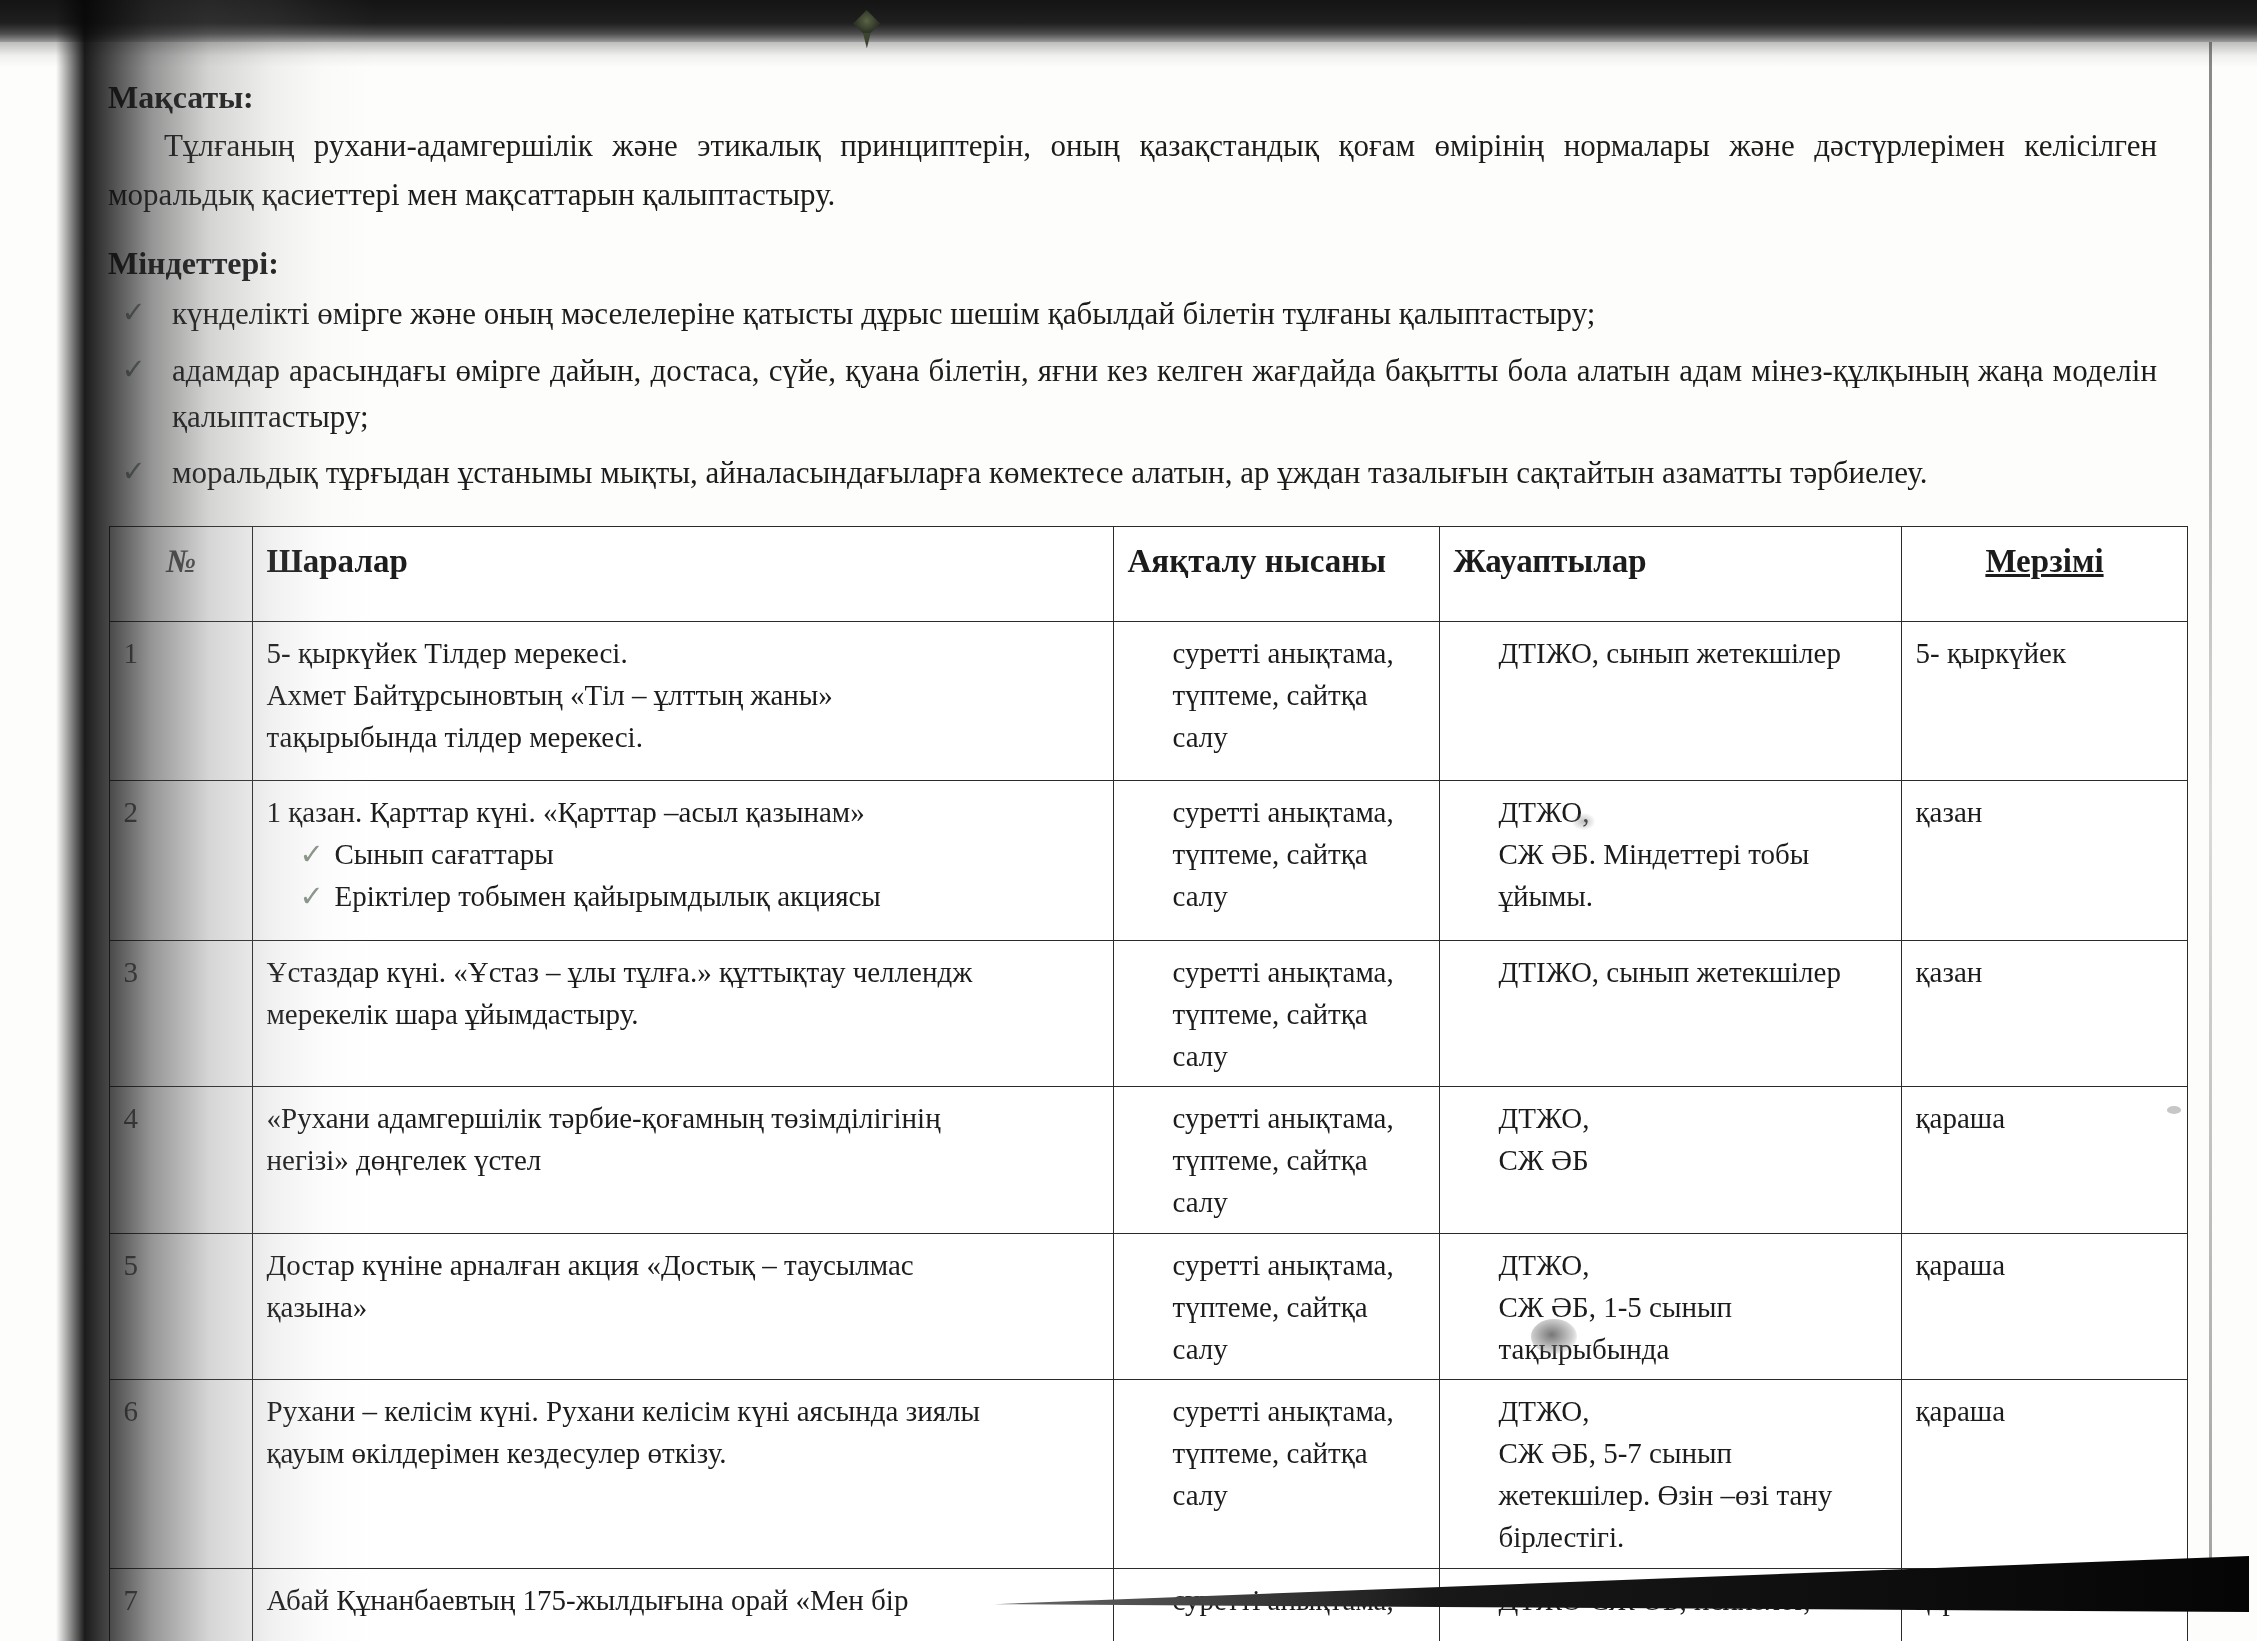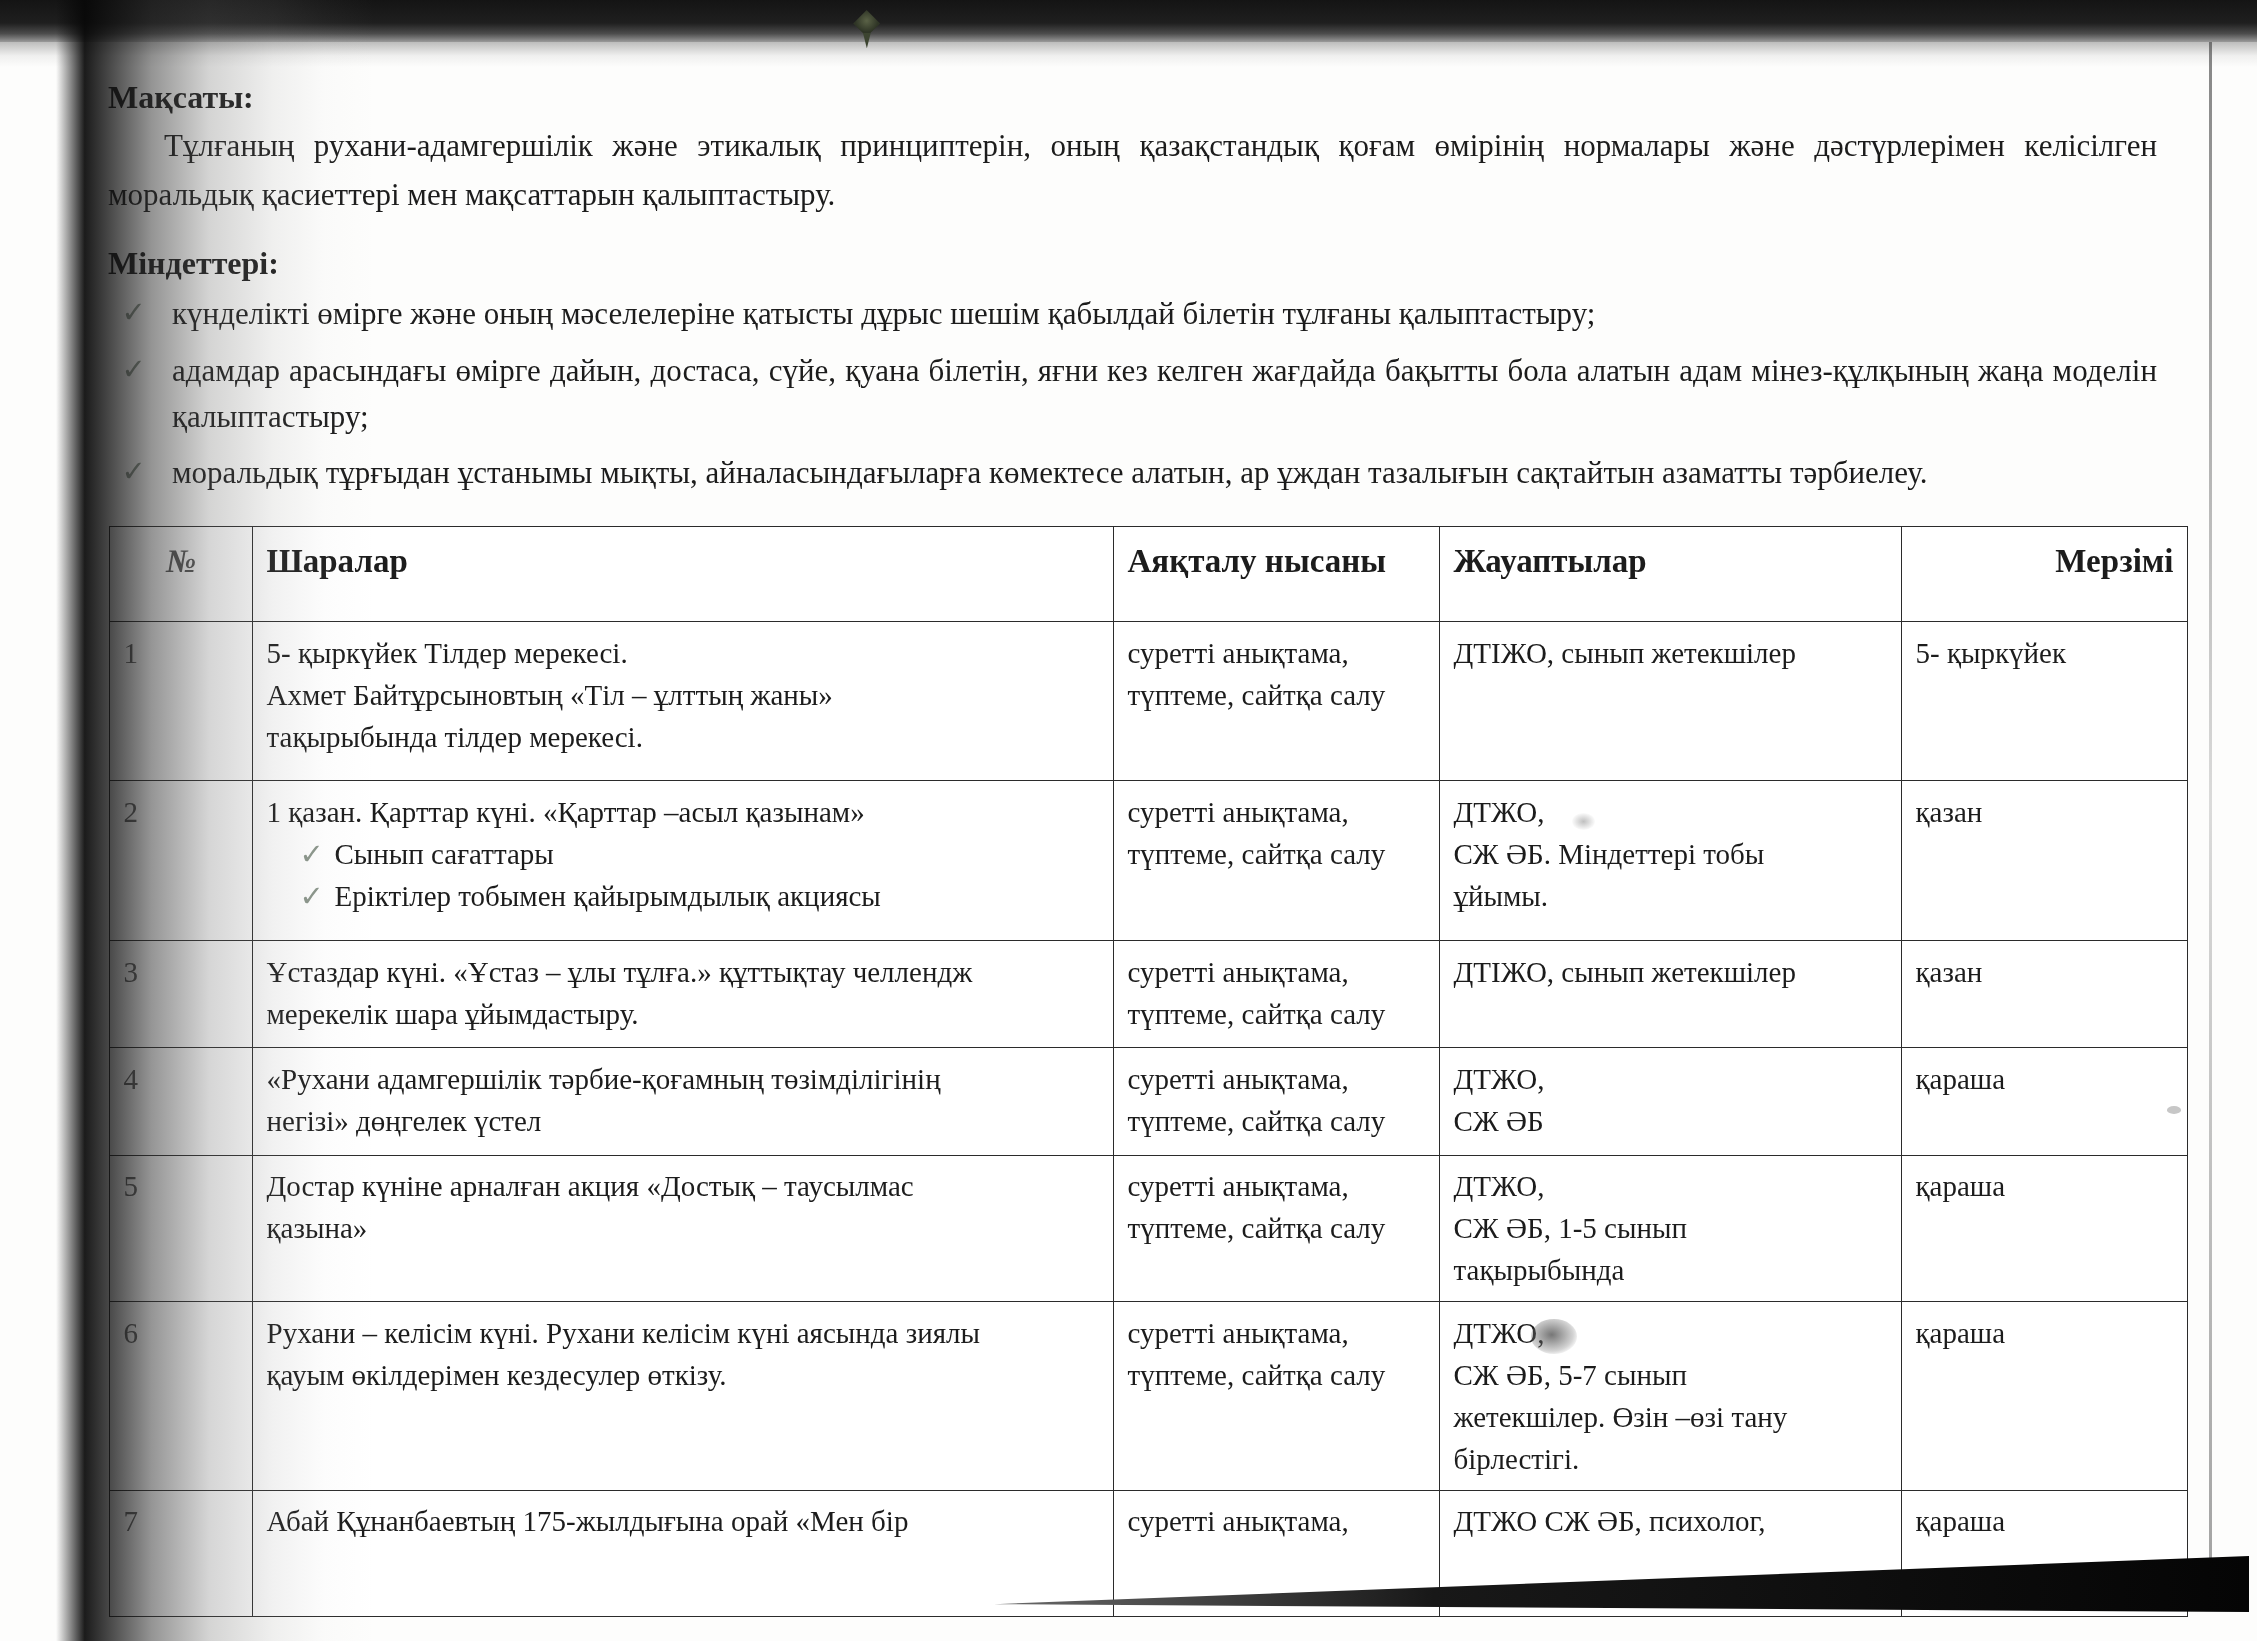--- a/index.html
+++ b/index.html
@@ -49,26 +49,26 @@
   .plan th,.plan td{
     border:1.9px solid #2b2b2b;vertical-align:top;
     padding:9.7px 13.5px;font-size:29px;line-height:1.45;
     overflow:hidden;
   }
   .plan thead th{
     font-size:33px;font-weight:bold;text-align:left;
     height:73px;padding-top:11.6px;
   }
   .plan thead th.th-num{color:#555;text-align:center;font-style:italic;}
-  .plan thead th.th-term{text-align:right;}
+  .plan thead th.th-term{text-align:center;text-decoration:underline;}
   .c-num{color:#5d5d5d;font-size:27px;padding-left:29px;}
   .c-measures .line{display:block;}
   .c-measures .chk{position:relative;padding-left:68px;}
   .c-measures .chk .tick{left:33px;}
-  .c-resp .line,.c-completion .line{display:block;}
+  .c-resp .line,.c-completion .line{display:block;margin-left:45px;}
   
   .plan tbody tr:nth-child(1) td{height:139px;}
   .plan tbody tr:nth-child(2) td{height:139px;}
   .plan tbody tr:nth-child(3) td{height:87px;}
   .plan tbody tr:nth-child(4) td{height:87px;}
   .plan tbody tr:nth-child(5) td{height:124px;}
   .plan tbody tr:nth-child(6) td{height:139px;}
   .plan tbody tr:nth-child(7) td{height:106px;}
   .plan tbody tr:nth-child(8) td{height:70px;}
   

